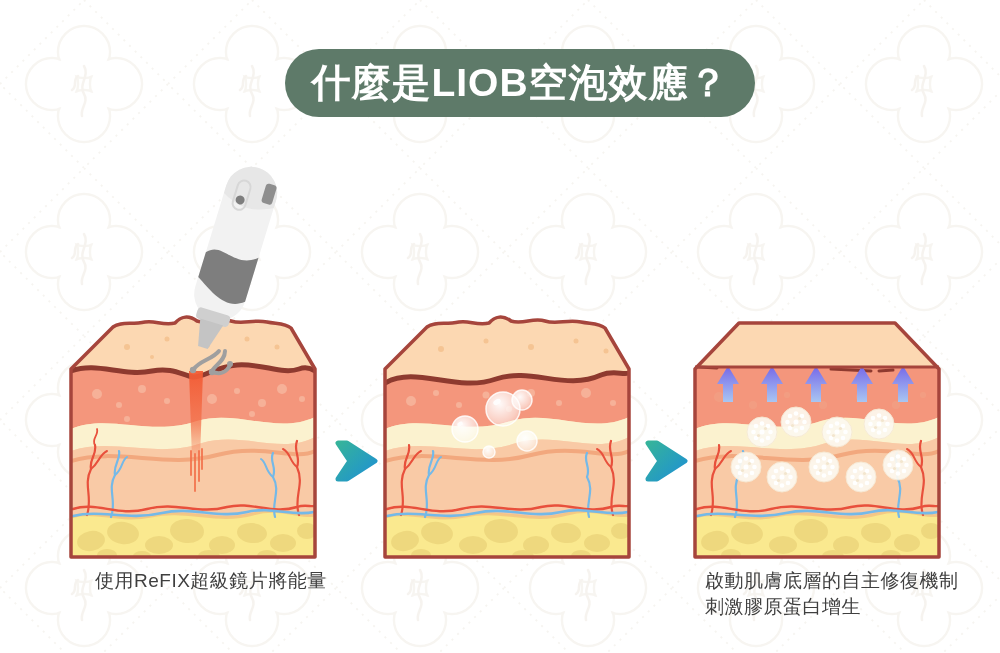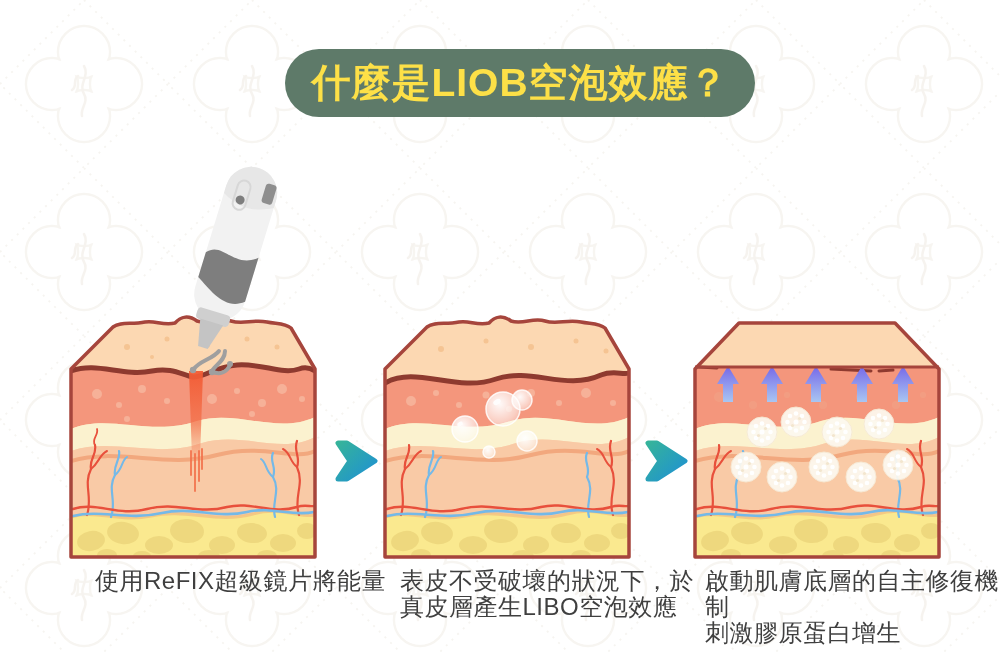--- a/index.html
+++ b/index.html
@@ -5,30 +5,30 @@
   html,body{margin:0;padding:0;}
   body{font-family:"Liberation Sans","DejaVu Sans",sans-serif;background:#ffffff;}
   .canvas{position:relative;width:1000px;height:653px;overflow:hidden;background:#ffffff;}
   .bg-pattern{position:absolute;left:0;top:0;width:1000px;height:653px;}
   .title-banner{
     position:absolute;left:285px;top:49px;width:470px;height:68px;
     background:#5e7a69;border-radius:34px;
     display:flex;align-items:center;justify-content:center;
   }
   .title-banner .title-text{
-    color:#fde047;font-size:39px;font-weight:bold;letter-spacing:1px;white-space:nowrap;
+    color:#ffffff;font-size:39px;font-weight:bold;letter-spacing:1px;white-space:nowrap;
   }
   .skin-svg{position:absolute;width:252px;height:252px;overflow:visible;}
   #fig1{left:67px;top:309px;}
   #fig2{left:381px;top:309px;}
   #fig3{left:691px;top:309px;}
   .step-chevron{position:absolute;width:44px;height:44px;}
   #chev1{left:335px;top:439px;}
   #chev2{left:645px;top:439px;}
-  .caption{position:absolute;color:#3f3f3f;font-size:24px;line-height:26px;letter-spacing:0.5px;}
+  .caption{position:absolute;color:#3f3f3f;font-size:19px;line-height:26px;letter-spacing:0.5px;}
   #cap1{left:95px;top:568px;width:300px;}
   #cap2{left:400px;top:568px;width:300px;}
   #cap3{left:705px;top:568px;width:300px;}
 </style>
 </head>
 <body>
 
 <div class="canvas">
 
   <svg class="bg-pattern" xmlns="http://www.w3.org/2000/svg">
@@ -486,22 +486,18 @@
   <svg id="chev1" class="step-chevron" viewBox="0 0 44 44" xmlns="http://www.w3.org/2000/svg">
     <path d="M3,4 L12,4 L40,22 L12,40 L3,40 L15,22 Z" fill="url(#chevGrad)" stroke="url(#chevGrad)" stroke-width="5" stroke-linejoin="round"></path>
   </svg>
   <svg id="chev2" class="step-chevron" viewBox="0 0 44 44" xmlns="http://www.w3.org/2000/svg">
     <path d="M3,4 L12,4 L40,22 L12,40 L3,40 L15,22 Z" fill="url(#chevGrad)" stroke="url(#chevGrad)" stroke-width="5" stroke-linejoin="round"></path>
   </svg>
 
   <div id="cap1" class="caption">
     <span style="display:block">使用ReFIX超級鏡片將能量</span>
   </div>
-  <div id="cap2" class="caption">
-    <span style="display:block">表皮不受破壞的狀況下，於</span>
-    <span style="display:block">真皮層產生LIBO空泡效應</span>
-  </div>
   <div id="cap3" class="caption">
     <span style="display:block">啟動肌膚底層的自主修復機制</span>
     <span style="display:block">刺激膠原蛋白增生</span>
   </div>
 
 </div>
 
 </body></html>

